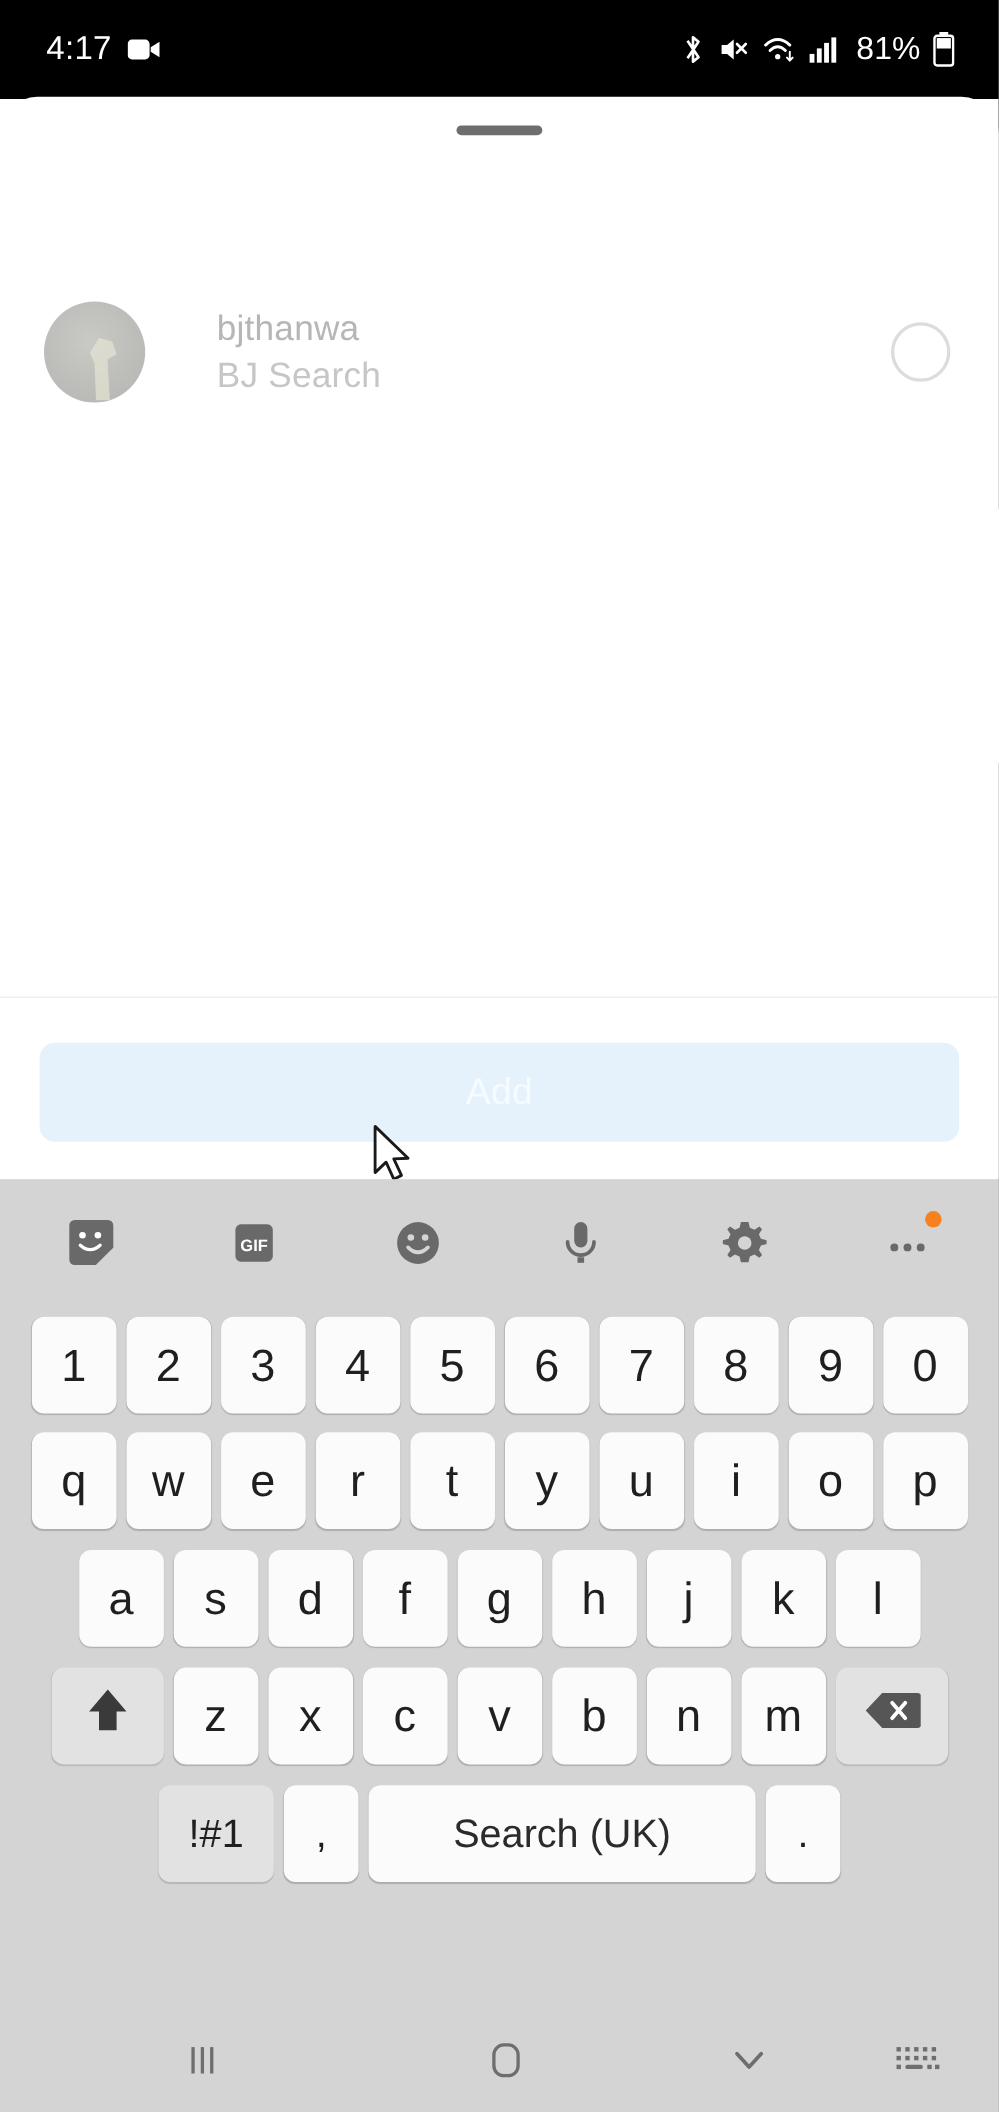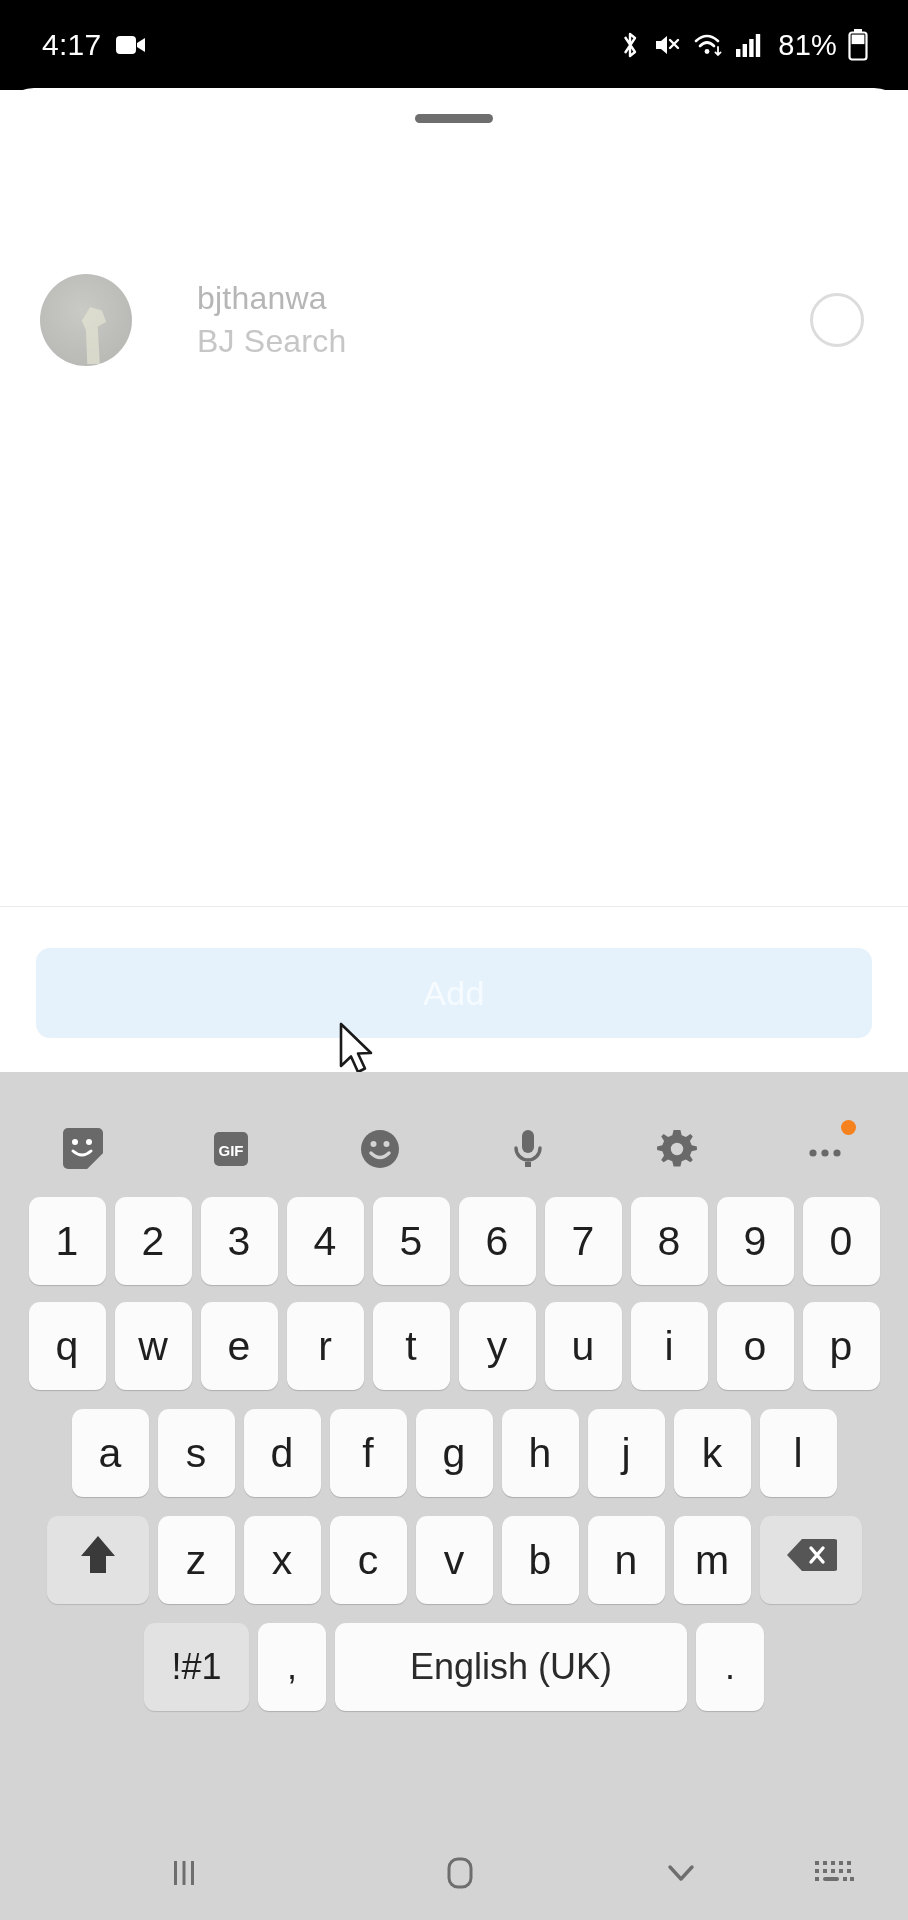--- a/index.html
+++ b/index.html
@@ -81,21 +81,21 @@
     display: flex; align-items: center; justify-content: center;
   }
   .add-label { font-size: 34px; color: #f6fbff; letter-spacing: .3px; }
 
   
   .keyboard {
     position: absolute; top: 1072px; left: 0; width: 908px; height: 758px;
     background: #d4d4d4;
   }
   .kb-toolbar {
-    height: 116px; display: flex; align-items: flex-end;
+    height: 116px; display: flex; align-items: center;
     padding: 0 44px; justify-content: space-between;
   }
   .kbt-item { position: relative; width: 78px; height: 78px;
     display: flex; align-items: center; justify-content: center; }
   .badge-dot {
     position: absolute; top: 10px; right: 8px; width: 15px; height: 15px;
     border-radius: 50%; background: #f5821f;
   }
   .kb-row { display: flex; justify-content: center; align-items: center; }
   .key {
@@ -325,21 +325,21 @@
             <path d="M17 3 L49 3 a4 4 0 0 1 4 4 L53 31 a4 4 0 0 1 -4 4 L17 35 L2 19 Z" fill="#565656"></path>
             <path d="M26 12 L38 26 M38 12 L26 26" stroke="#fff" stroke-width="3.4" stroke-linecap="round"></path>
           </svg>
         </span>
       </div>
     </div>
 
     <div class="kb-row row-b">
       <div class="key dark k-sym">!#1</div>
       <div class="key k-comma">,</div>
-      <div class="key k-space">English (UK)</div>
+      <div class="key k-space">Search (UK)</div>
       <div class="key k-dot">.</div>
     </div>
   </div>
 
   <div class="navbar">
     <div class="nav-item nav-recents">
       <span>
         <svg width="40" height="40" viewBox="0 0 40 40">
           <rect x="10" y="8" width="3" height="24" fill="#6e6e6e"></rect>
           <rect x="18.5" y="8" width="3" height="24" fill="#6e6e6e"></rect>

